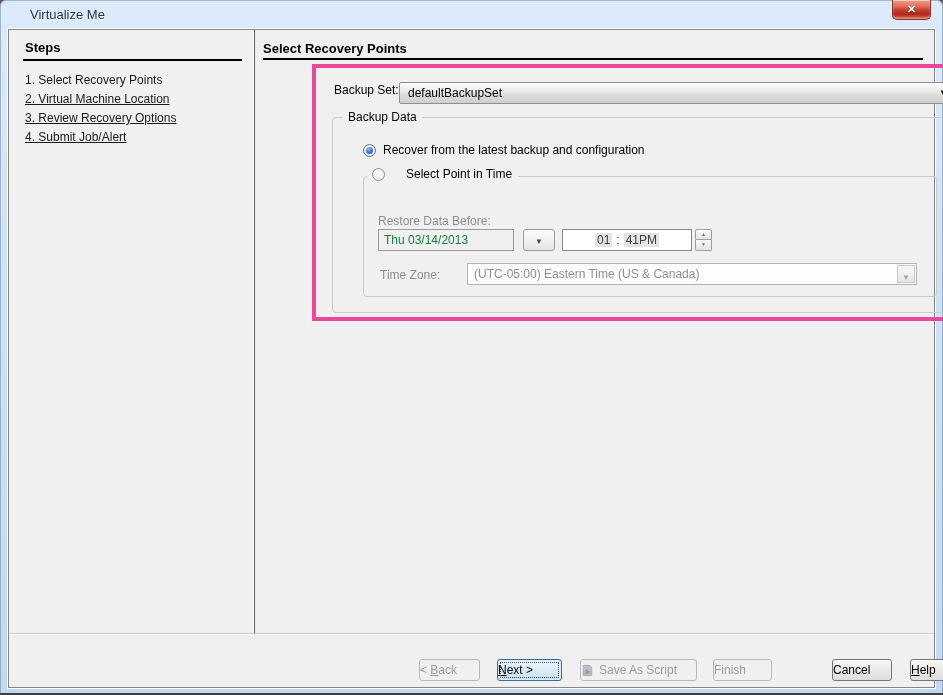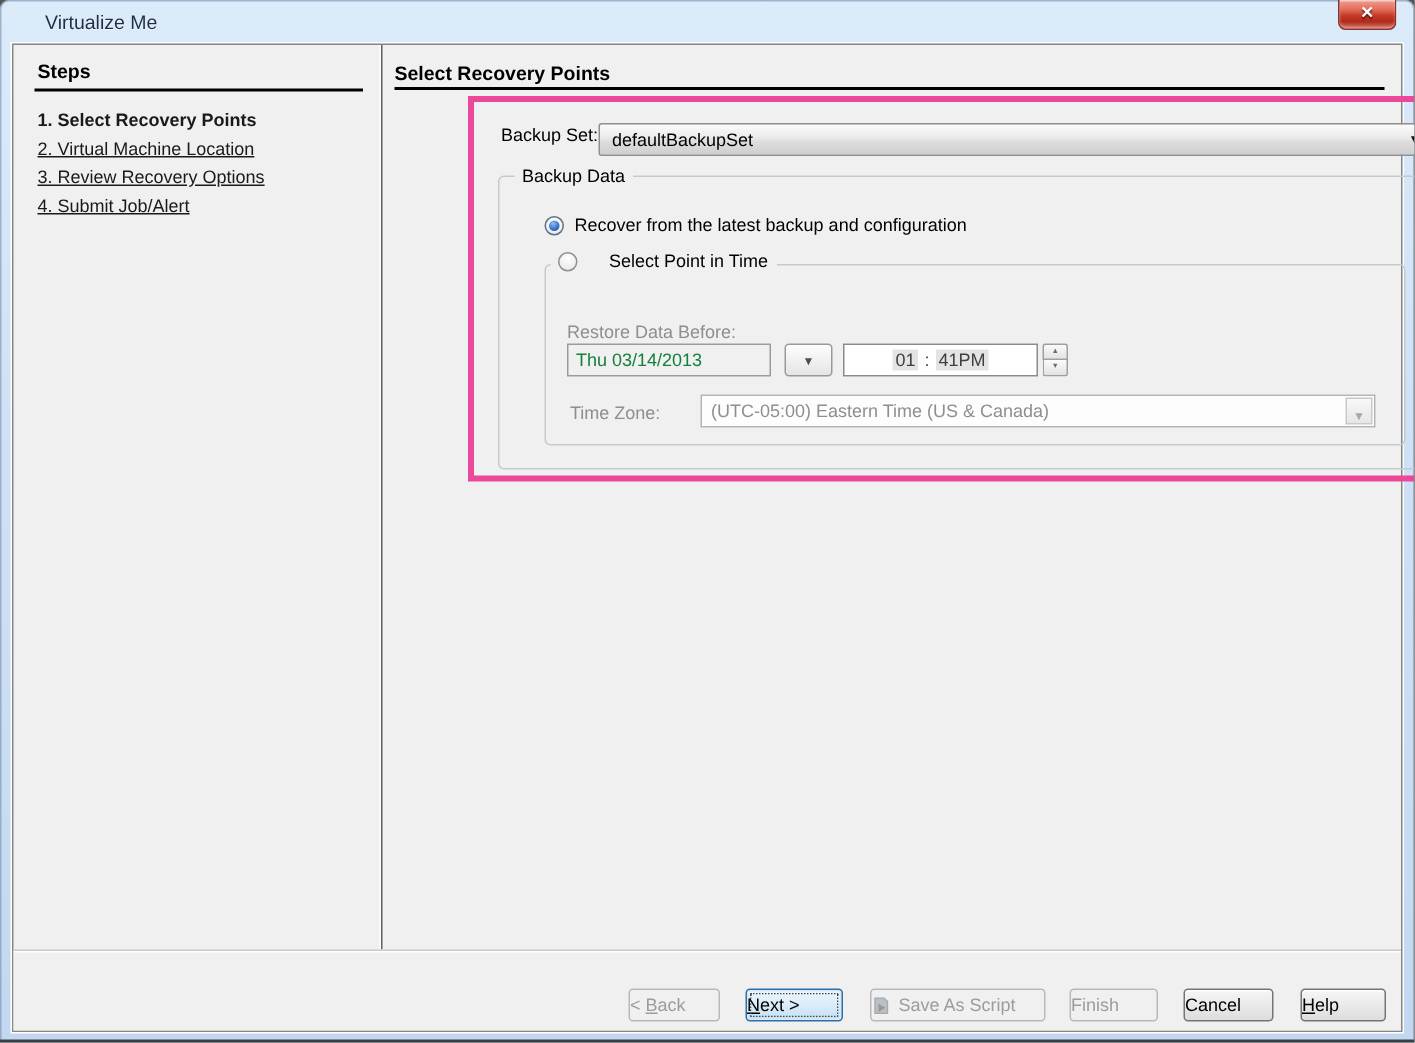--- a/index.html
+++ b/index.html
@@ -34,21 +34,21 @@
   }
 
   
   #sidebar { position:absolute; left:0; top:0; width:244px; height:603px; }
   #v-div-light { position:absolute; left:244px; top:0; width:1px; height:603px; background:#ffffff; }
   #v-div-dark  { position:absolute; left:245px; top:0; width:1px; height:603px; background:#5f5f5f; }
   .steps-header { position:absolute; left:16px; top:10px; font-size:13px; font-weight:bold; color:#000; }
   .steps-rule { position:absolute; left:14px; top:29px; width:219px; height:2px; background:#000; }
   #steps-list { position:absolute; left:16px; top:44px; font-size:12px; color:#1a1a1a; }
   .step-item { margin-bottom:7px; line-height:12px; cursor:default; }
-  .step-item.current { font-weight:bold; text-decoration:none; }
+  .step-item.current { font-weight:normal; text-decoration:none; }
   .step-item.link { text-decoration:underline; cursor:pointer; }
 
   
   #main { position:absolute; left:247px; top:0; right:0; height:603px; }
   .main-heading { position:absolute; left:7px; top:11px; font-size:13px; font-weight:bold; color:#000; }
   .heading-rule { position:absolute; left:7px; top:28px; width:660px; height:2px; background:#000; }
 
   #panel { position:absolute; left:16px; top:34px; width:655px; height:257px; border:4px solid #ec4899;margin-left:40px; }
 
   .bs-label { position:absolute; left:18px; top:15px; font-size:12px; color:#000; }
@@ -105,21 +105,21 @@
     border:1px solid #c9c9c9; background:linear-gradient(180deg,#f8f8f8,#e6e6e6); text-align:center; }
   #tz-arrow-btn .glyph { font-size:8px; color:#a8a8a8; line-height:17px; }
 
   
   #footer { position:absolute; left:0; right:0; top:603px; bottom:0; background:#f0f0f0;
     border-top:1px solid #c9c9c9; box-shadow: inset 0 1px 0 #ffffff; }
   .btn { position:absolute; top:25px; height:22px; border-radius:3px; font-size:12px;
     display:flex; align-items:center; justify-content:flex-start; cursor:default; }
   .btn.enabled { border:1px solid #757575;
     background:linear-gradient(180deg,#f6f6f6 0%,#ebebeb 45%,#dddddd 100%);
-    box-shadow: inset 0 1px 0 #ffffff; color:#000; cursor:pointer; }
+    box-shadow: inset 0 1px 0 #ffffff; color:#000; cursor:pointer;margin-left:43px; }
   .btn.disabled { border:1px solid #b9b9b9; background:#f0f0f0; color:#9c9c9c; }
   .btn.focused { border:1px solid #2f6fa8;
     background:linear-gradient(180deg,#eef6fd 0%,#dcedfa 45%,#c4e0f5 100%);
     box-shadow: inset 0 0 0 1px #d6eafb; color:#000; cursor:pointer; }
   .btn.focused::before { content:""; position:absolute; left:2px; top:2px; right:2px; bottom:2px;
     border:1px dotted #444; border-radius:1px; pointer-events:none; }
   #btn-back  { left:410px; width:61px; }
   #btn-next  { left:488px; width:65px; }
   #btn-save  { left:571px; width:117px; gap:5px; }
   #btn-finish{ left:704px; width:59px; }

